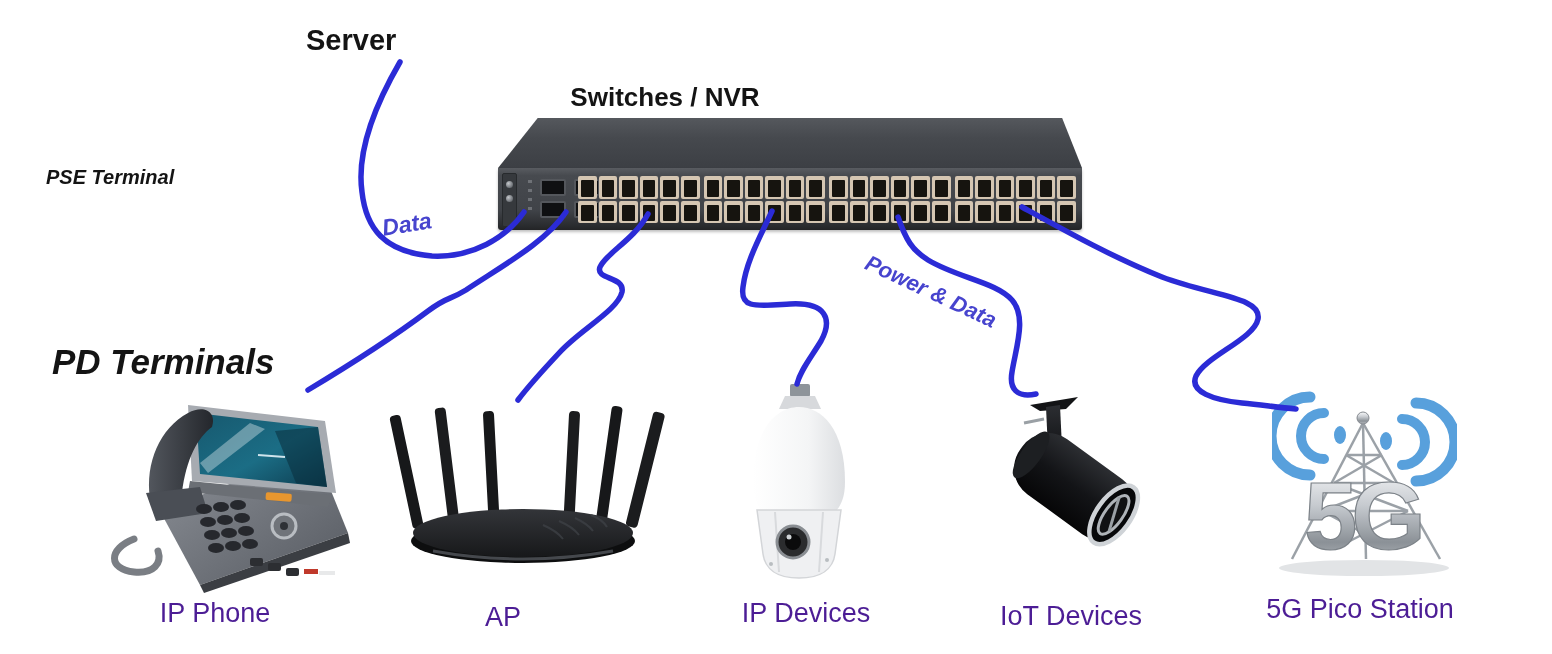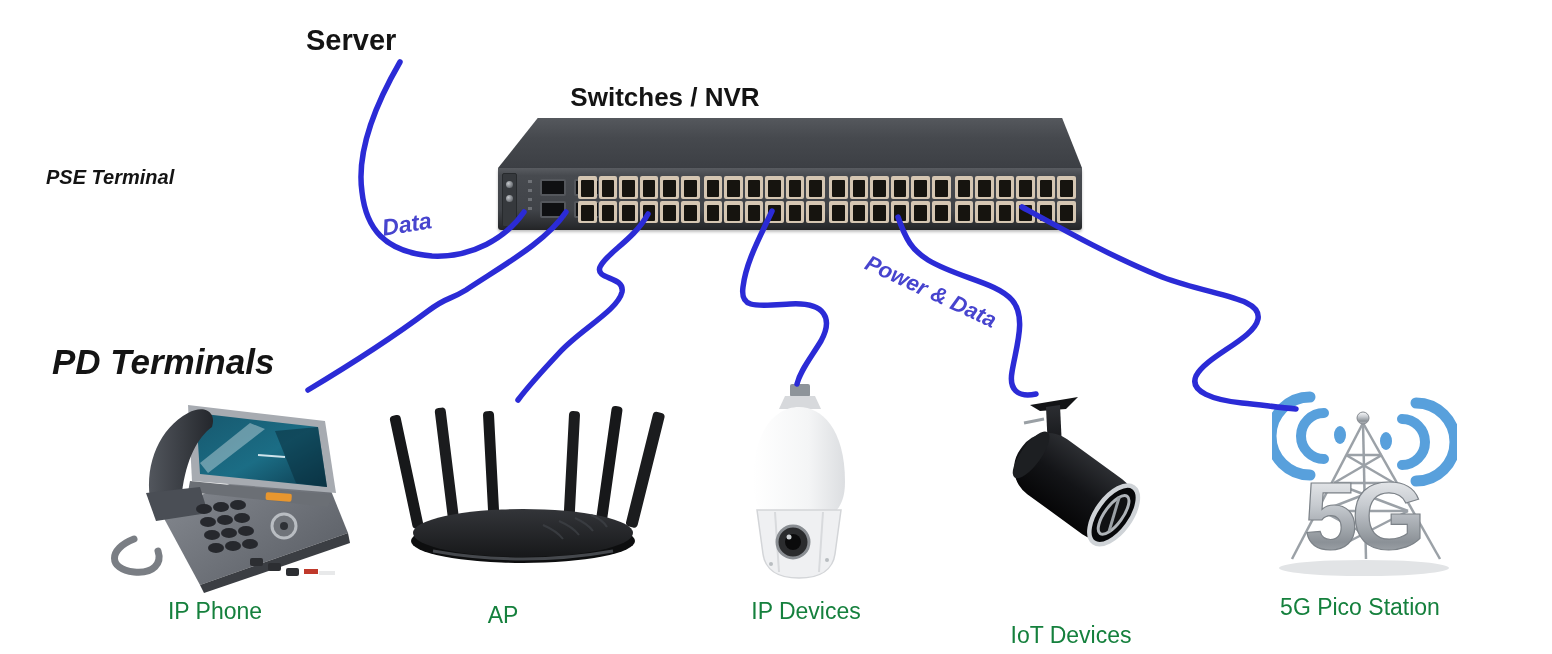--- a/index.html
+++ b/index.html
@@ -41,21 +41,21 @@
     background:#16140f; border-radius:1px; }
   .led-strip { position:absolute; left:30px; top:12px; width:4px; height:40px;
     display:flex; flex-direction:column; gap:6px; }
   .led { width:4px; height:3px; background:#8a8d92; opacity:.6; }
 
   
   .cables { position:absolute; left:0; top:0; z-index:5; pointer-events:none; }
 
   
   .device { position:absolute; z-index:3; }
-  .dev-label { position:absolute; z-index:6; font-size:23px; color:#15803d;
+  .dev-label { position:absolute; z-index:6; font-size:27px; color:#4c1d95;
     transform:translateX(-50%); white-space:nowrap; }
 </style>
 </head>
 <body>
 
 <div class="stage">
 
   <div class="lbl lbl-bold" style="left:306px; top:24px; font-size:29px;">Server</div>
 
   <div class="lbl lbl-bold" style="left:665px; top:82px; font-size:26px; transform:translateX(-50%);">Switches / NVR</div>
@@ -323,15 +323,15 @@
     </g>
     <ellipse cx="68" cy="52" rx="6" ry="9" fill="#58a0dc"></ellipse>
     <ellipse cx="114" cy="58" rx="6" ry="9" fill="#58a0dc"></ellipse>
 
     <text x="90" y="166" text-anchor="middle" font-family="Liberation Sans, sans-serif" font-size="96" font-weight="bold" letter-spacing="-6" fill="url(#silver5g)" stroke="#7c8288" stroke-width="1.2">5G</text>
   </svg>
 
   <div class="dev-label" style="left:215px; top:598px;">IP Phone</div>
   <div class="dev-label" style="left:503px; top:602px;">AP</div>
   <div class="dev-label" style="left:806px; top:598px;">IP Devices</div>
-  <div class="dev-label" style="left:1071px; top:622px;">IoT Devices</div>
+  <div class="dev-label" style="left:1071px; top:601px;">IoT Devices</div>
   <div class="dev-label" style="left:1360px; top:594px;">5G Pico Station</div>
 </div>
 
 </body></html>

